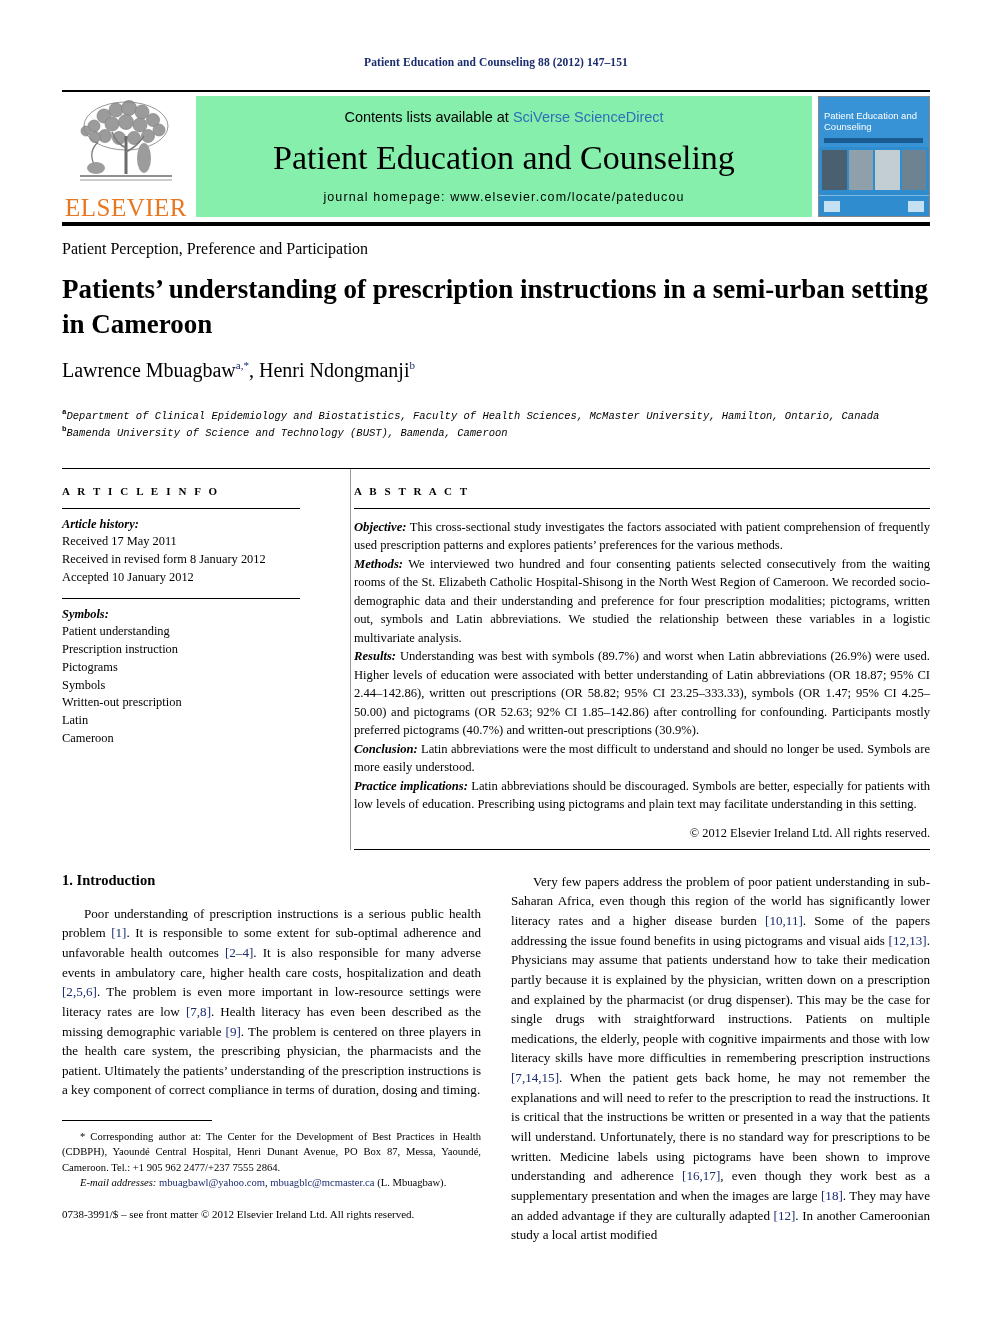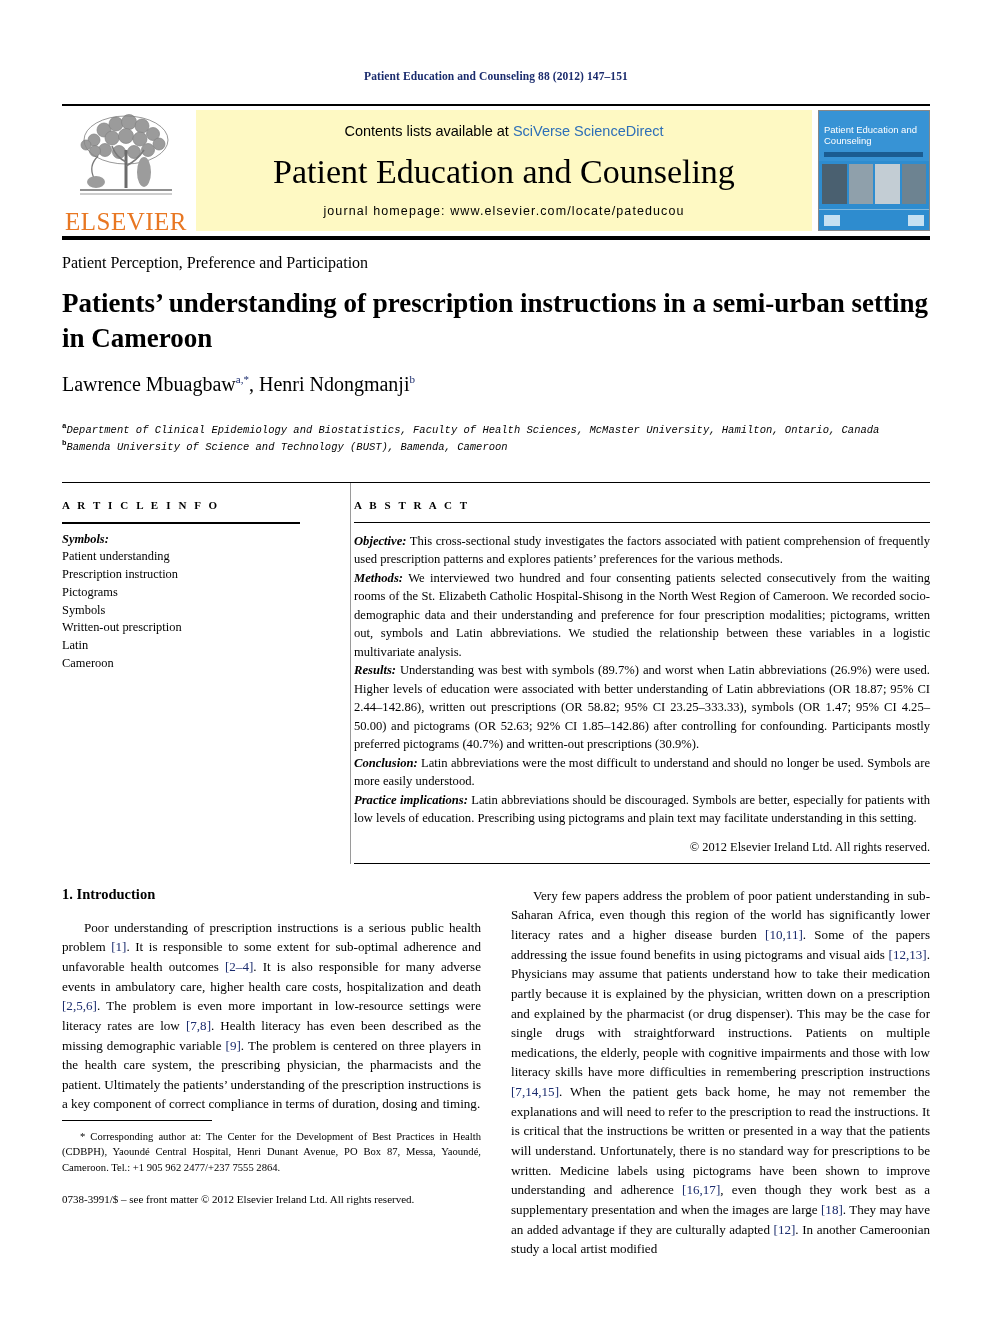--- a/index.html
+++ b/index.html
@@ -13,21 +13,21 @@
     font-family: "Liberation Serif", serif;
     color: #000000;
     position: relative;
     overflow: hidden;
   }
   .page {
     position: relative;
     width: 992px;
     height: 1323px;
     box-sizing: border-box;
-    padding: 18px 62px;
+    padding: 4px 62px;
   }
 
   
   .running-head {
     text-align: center;
     font-family: "Liberation Serif", serif;
     font-weight: bold;
     font-size: 11.5px;
     color: #1a2b6d;
     padding-top: 52px;
@@ -58,21 +58,21 @@
   .elsevier-word {
     font-family: "Liberation Serif", serif;
     font-size: 25px;
     letter-spacing: 0.5px;
     color: #e87722;
     line-height: 1;
     margin-top: 7px;
   }
   .masthead-center {
     flex: 1 1 auto;
-    background: #fef9c3;
+    background: #86efac;
     display: flex;
     flex-direction: column;
     justify-content: space-between;
     align-items: center;
     padding: 13px 0 13px 0;
     margin: 4px 6px 5px 6px;
   }
   .contents-line {
     font-family: "Liberation Sans", sans-serif;
     font-size: 14.5px;
@@ -354,20 +354,26 @@
   <div class="affiliations">
     <div><sup>a</sup><span>Department of Clinical Epidemiology and Biostatistics, Faculty of Health Sciences, McMaster University, Hamilton, Ontario, Canada</span></div>
     <div><sup>b</sup><span>Bamenda University of Science and Technology (BUST), Bamenda, Cameroon</span></div>
   </div>
 
   <div class="band">
 
     <div class="info-col">
       <div class="col-heading">A R T I C L E   I N F O</div>
       <div class="rule-thick"></div>
+      <div class="info-block">
+        <div class="lbl">Article history:</div>
+        <div>Received 17 May 2011</div>
+        <div>Received in revised form 8 January 2012</div>
+        <div>Accepted 10 January 2012</div>
+      </div>
       <div class="rule"></div>
       <div class="info-block">
         <div class="lbl">Symbols:</div>
         <div>Patient understanding</div>
         <div>Prescription instruction</div>
         <div>Pictograms</div>
         <div>Symbols</div>
         <div>Written-out prescription</div>
         <div>Latin</div>
         <div>Cameroon</div>
@@ -398,19 +404,20 @@
 
     <div class="bcol">
       <p class="para"><span>Very few papers address the problem of poor patient understanding in sub-Saharan Africa, even though this region of the world has significantly lower literacy rates and a higher disease burden </span><span class="ref">[10,11]</span><span>. Some of the papers addressing the issue found benefits in using pictograms and visual aids </span><span class="ref">[12,13]</span><span>. Physicians may assume that patients understand how to take their medication partly because it is explained by the physician, written down on a prescription and explained by the pharmacist (or drug dispenser). This may be the case for single drugs with straightforward instructions. Patients on multiple medications, the elderly, people with cognitive impairments and those with low literacy skills have more difficulties in remembering prescription instructions </span><span class="ref">[7,14,15]</span><span>. When the patient gets back home, he may not remember the explanations and will need to refer to the prescription to read the instructions. It is critical that the instructions be written or presented in a way that the patients will understand. Unfortunately, there is no standard way for prescriptions to be written. Medicine labels using pictograms have been shown to improve understanding and adherence </span><span class="ref">[16,17]</span><span>, even though they work best as a supplementary presentation and when the images are large </span><span class="ref">[18]</span><span>. They may have an added advantage if they are culturally adapted </span><span class="ref">[12]</span><span>. In another Cameroonian study a local artist modified</span></p>
     </div>
   </div>
 
   <div class="footnote-zone">
     <div class="footnote-rule"></div>
     <div class="footnote">
       <span style="padding-left:18px">*</span><span> Corresponding author at: The Center for the Development of Best Practices in Health (CDBPH), Yaoundé Central Hospital, Henri Dunant Avenue, PO Box 87, Messa, Yaoundé, Cameroon. Tel.: +1 905 962 2477/+237 7555 2864.</span>
+      <span style="display:block;text-indent:18px"><span class="ital">E-mail addresses:</span> <span class="mail">mbuagbawl@yahoo.com</span><span>, </span><span class="mail">mbuagblc@mcmaster.ca</span><span> (L. Mbuagbaw).</span></span>
     </div>
     <div class="imprint">
       <div>0738-3991/$ – see front matter © 2012 Elsevier Ireland Ltd. All rights reserved.</div>
     </div>
   </div>
 
 </div>
 
 </body></html>

